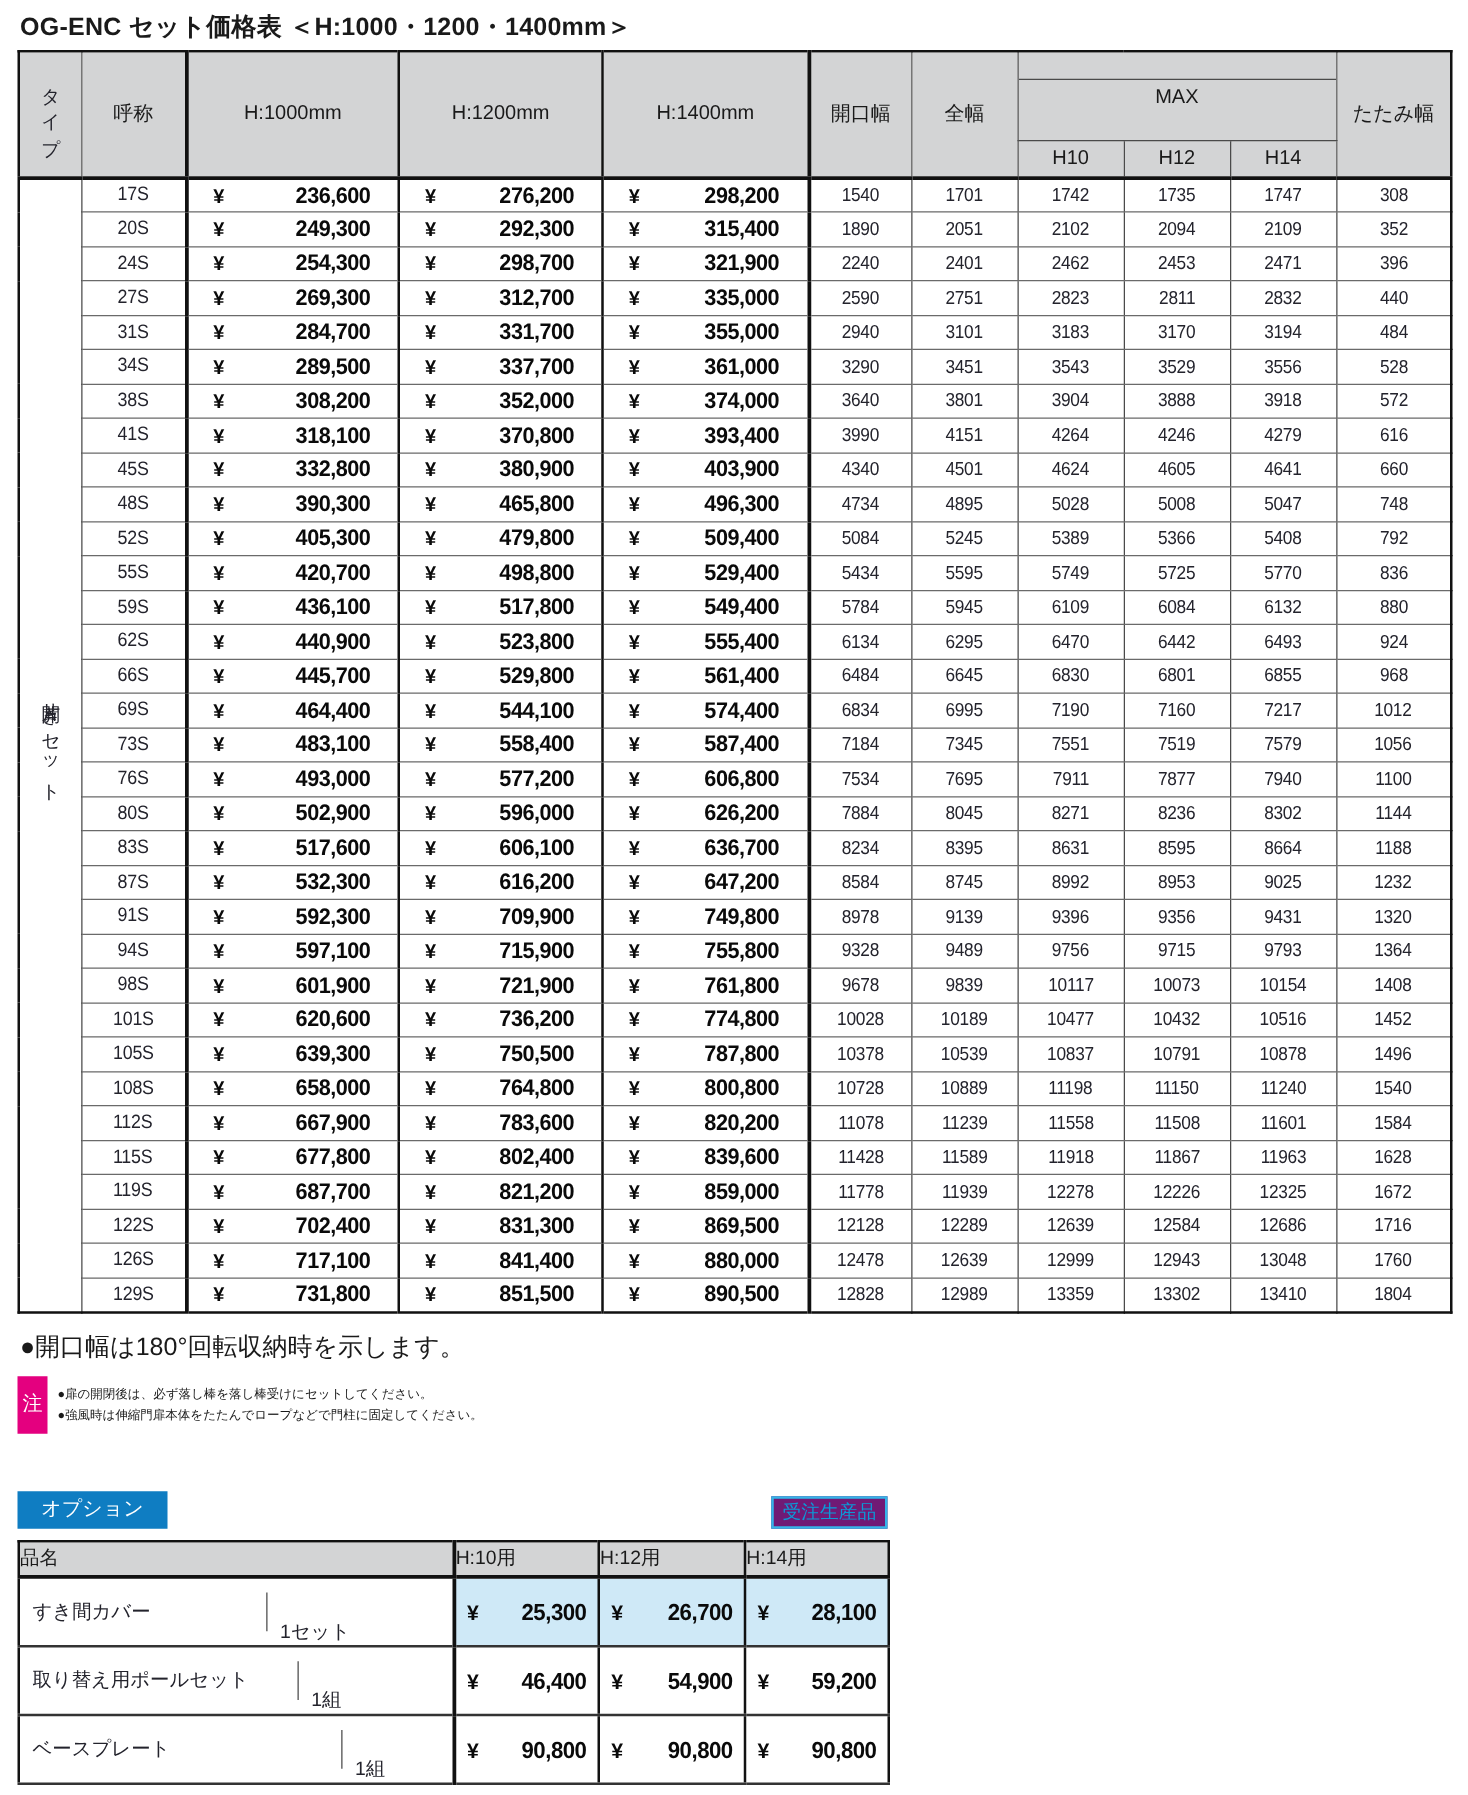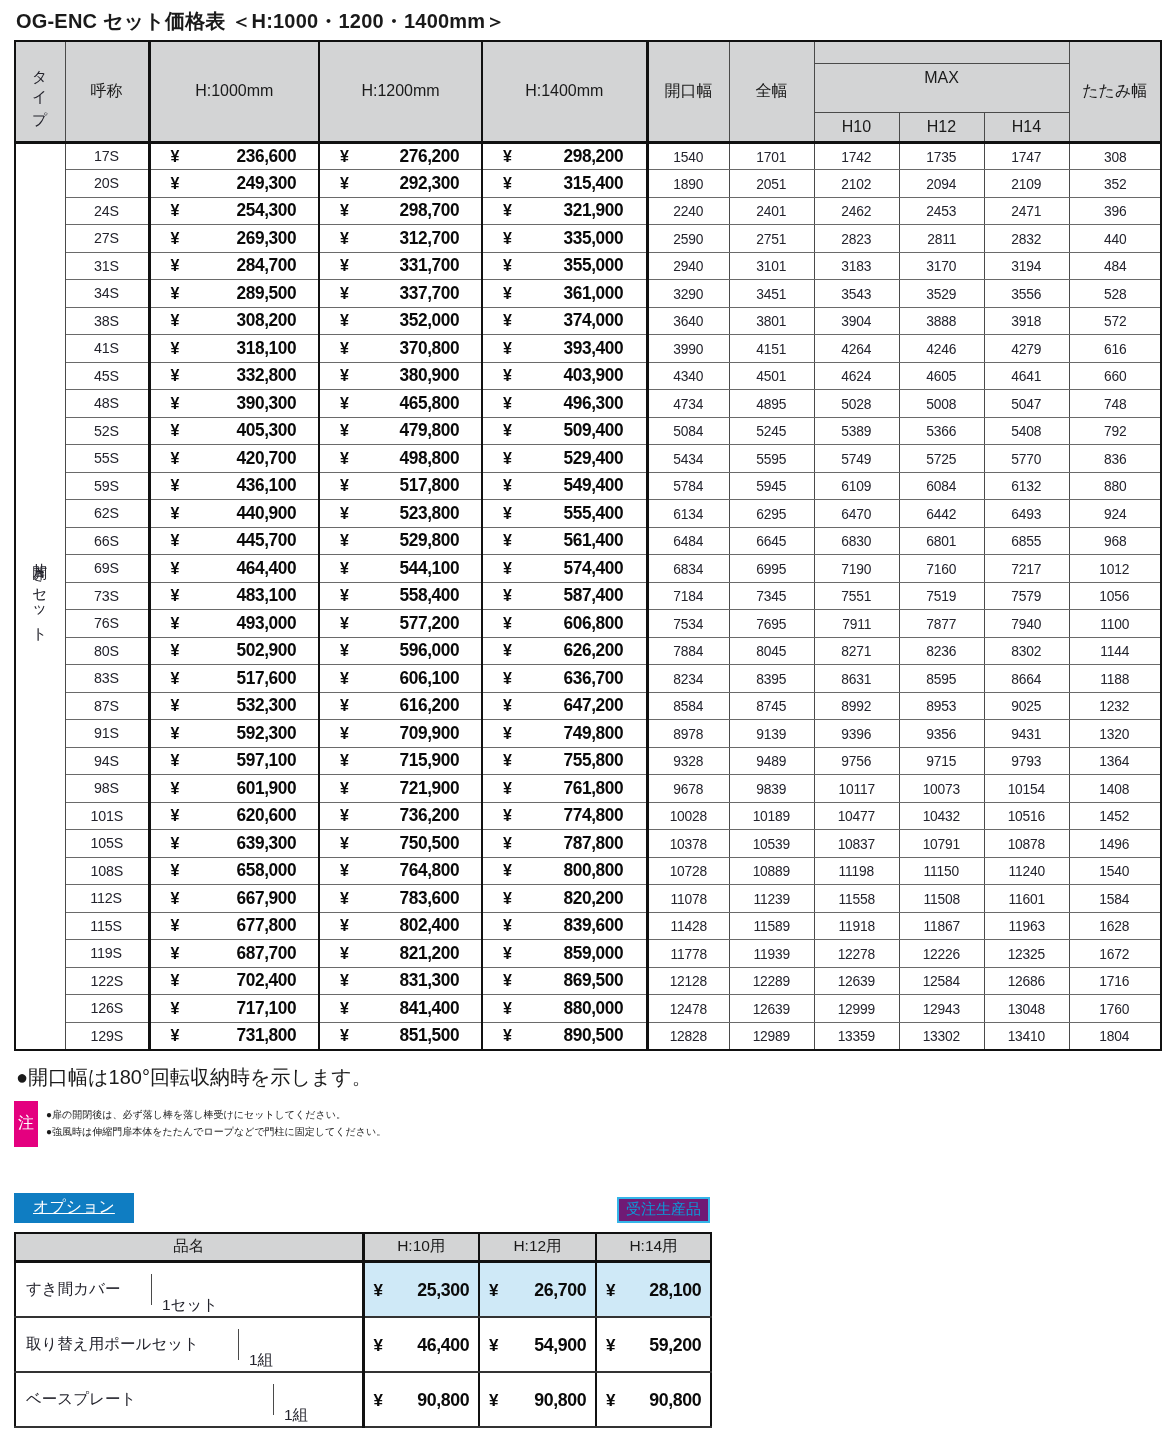--- a/index.html
+++ b/index.html
@@ -88,45 +88,45 @@
   .caution-lines{padding-left:8px;display:flex;flex-direction:column;justify-content:center;gap:3px;}
   .caution-lines p{font-size:10px;color:var(--text-dark);}
 
   
   .opt-head{
     width:696px;display:flex;justify-content:space-between;align-items:flex-end;
     margin-top:46px;
   }
   .opt-badge{
     background:var(--accent-blue);color:#ffffff;
-    font-size:16px;padding:4px 19px 5px 19px;display:inline-block;text-decoration:underline;
+    font-size:16px;padding:4px 19px 5px 19px;display:inline-block;
   }
   .mto-badge{
     border:2px solid var(--cyan-border);color:var(--cyan-text);
     font-size:15px;padding:1px 7px 2px 7px;display:inline-block;background:#701a75;
   }
   table.opt{
     width:696px;border-collapse:collapse;table-layout:fixed;
     border:2px solid var(--line-heavy);margin-top:9px;
   }
   table.opt th,table.opt td{
     border:1px solid var(--line-thin);vertical-align:middle;overflow:hidden;white-space:nowrap;
   }
   table.opt thead th{
     background:var(--header-bg);font-weight:normal;font-size:15.5px;
-    height:29px;text-align:center;border-bottom:3px solid var(--line-heavy);
+    height:29px;text-align:left;border-bottom:3px solid var(--line-heavy);
   }
   table.opt tbody td{height:31px;border-top:2px solid #333;border-bottom:2px solid #333;}
   .oflex{display:flex;align-items:center;height:100%;}
   .oname{
     display:inline-flex;align-items:center;height:31px;
     padding-left:10px;border-right:1px solid var(--line-thin);
     font-size:15.5px;color:var(--text-dim);
   }
-  table.opt tbody tr:nth-child(1) .oname{width:136px;}
+  table.opt tbody tr:nth-child(1) .oname{width:198px;}
   table.opt tbody tr:nth-child(2) .oname{width:223px;font-family:Liberation Mono, monospace;}
   table.opt tbody tr:nth-child(3) .oname{width:258px;}
   .oqty{padding-left:10px;font-size:15.5px;color:var(--text-dim);margin-top:32px;}
   td.opx{padding:0;}
   td.opx .price-wrap{padding:0 9px 0 9px;}
   td.opx .yen{font-size:17px;}
   td.opx .pval{font-size:18.5px;}
   td.opx.hl{background:var(--highlight-blue);}
 </style>
 </head>

